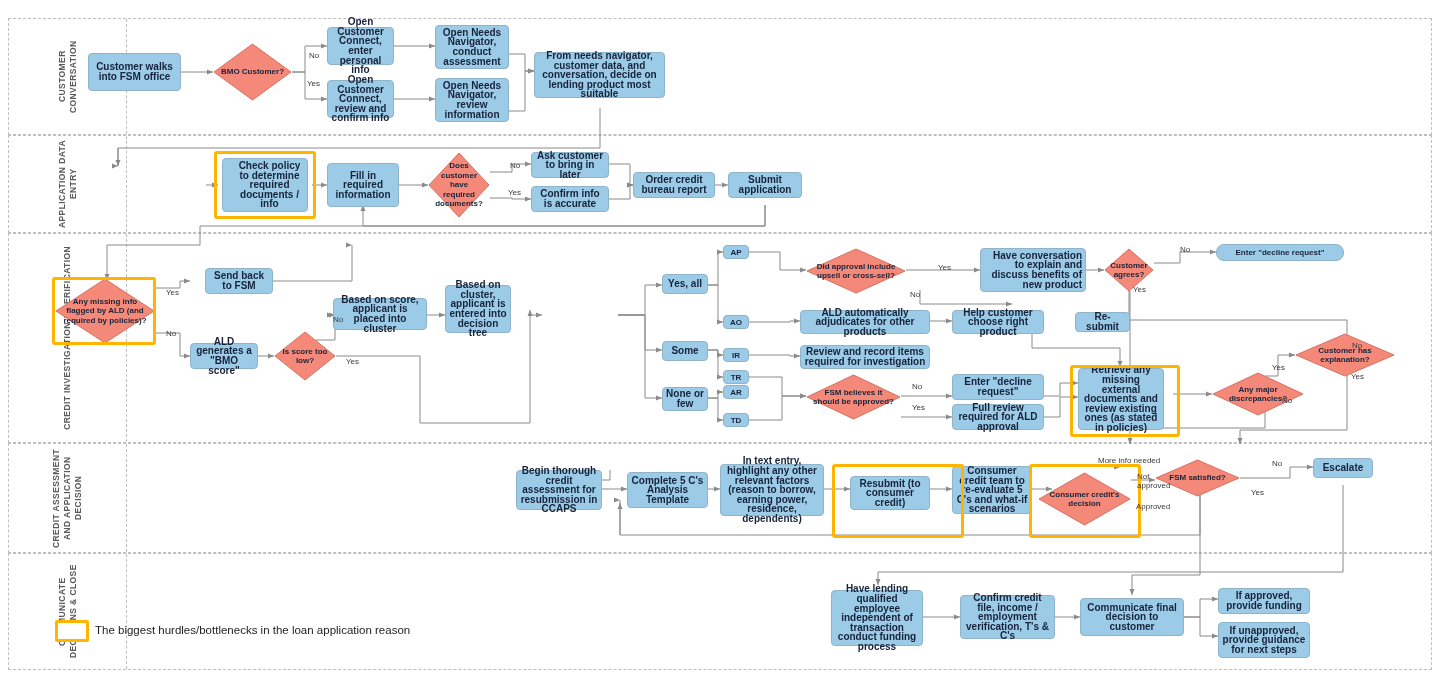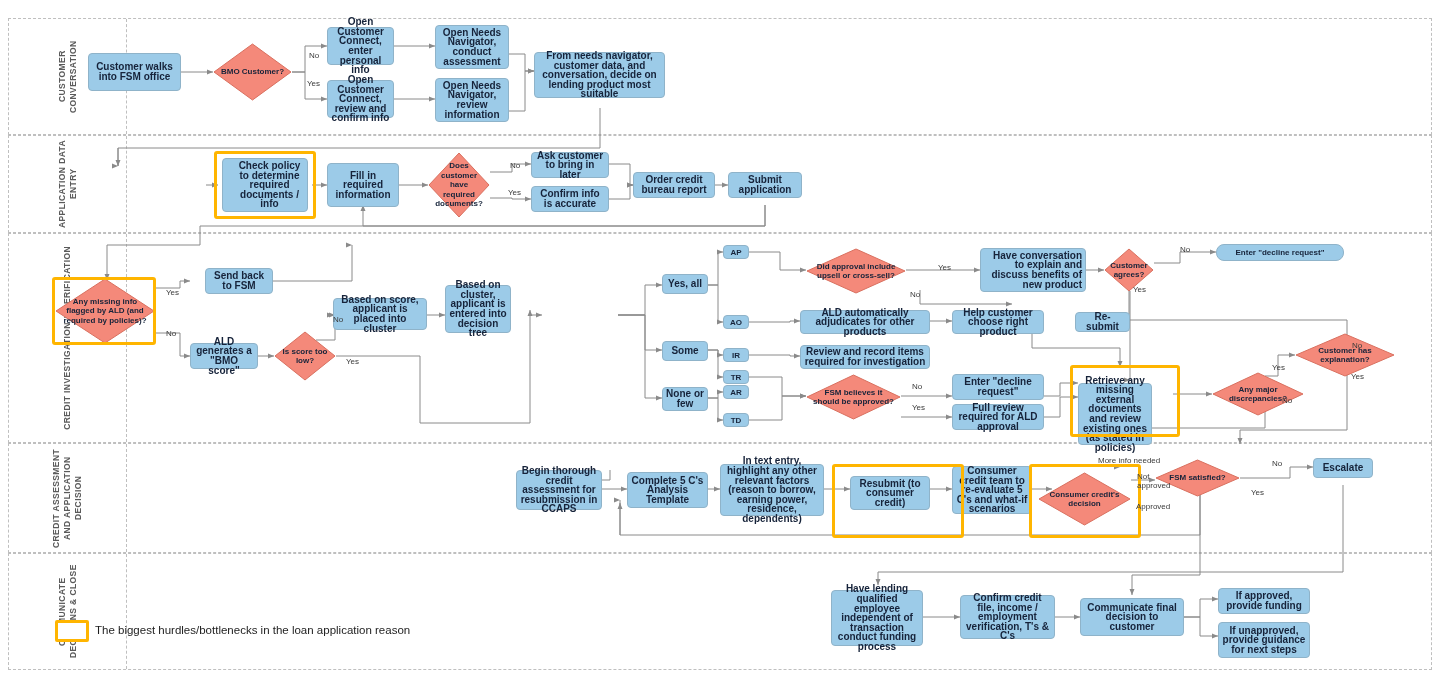--- a/index.html
+++ b/index.html
@@ -311,21 +311,21 @@
     </div>
 
   <div class="node box" style="left:952px;top:374px;width:92px;height:26px;">
       <span>Enter "decline request"</span>
     </div>
   <div class="node box" style="left:952px;top:404px;width:92px;height:26px;">
       <span>Full review required for ALD approval</span>
     </div>
 
   <div class="hl" style="left:1070px;top:365px;width:110px;height:72px;"></div>
-  <div class="node box" style="left:1078px;top:383px;width:74px;height:62px;">
+  <div class="node box" style="left:1078px;top:368px;width:86px;height:62px;">
       <span>Retrieve any missing external documents and review existing ones (as stated in policies)</span>
     </div>
 
   <div class="node diamond" style="left:1212px;top:372px;width:92px;height:44px;">
     <svg class="dshape" viewBox="0 0 92 44" preserveAspectRatio="none">
         <polygon points="46,1 91,22 46,43 1,22" fill="#F4897A" stroke="#D9705F" stroke-width="1"></polygon>
       </svg>
     <span class="dtext">Any major discrepancies?</span>
   </div>
 

